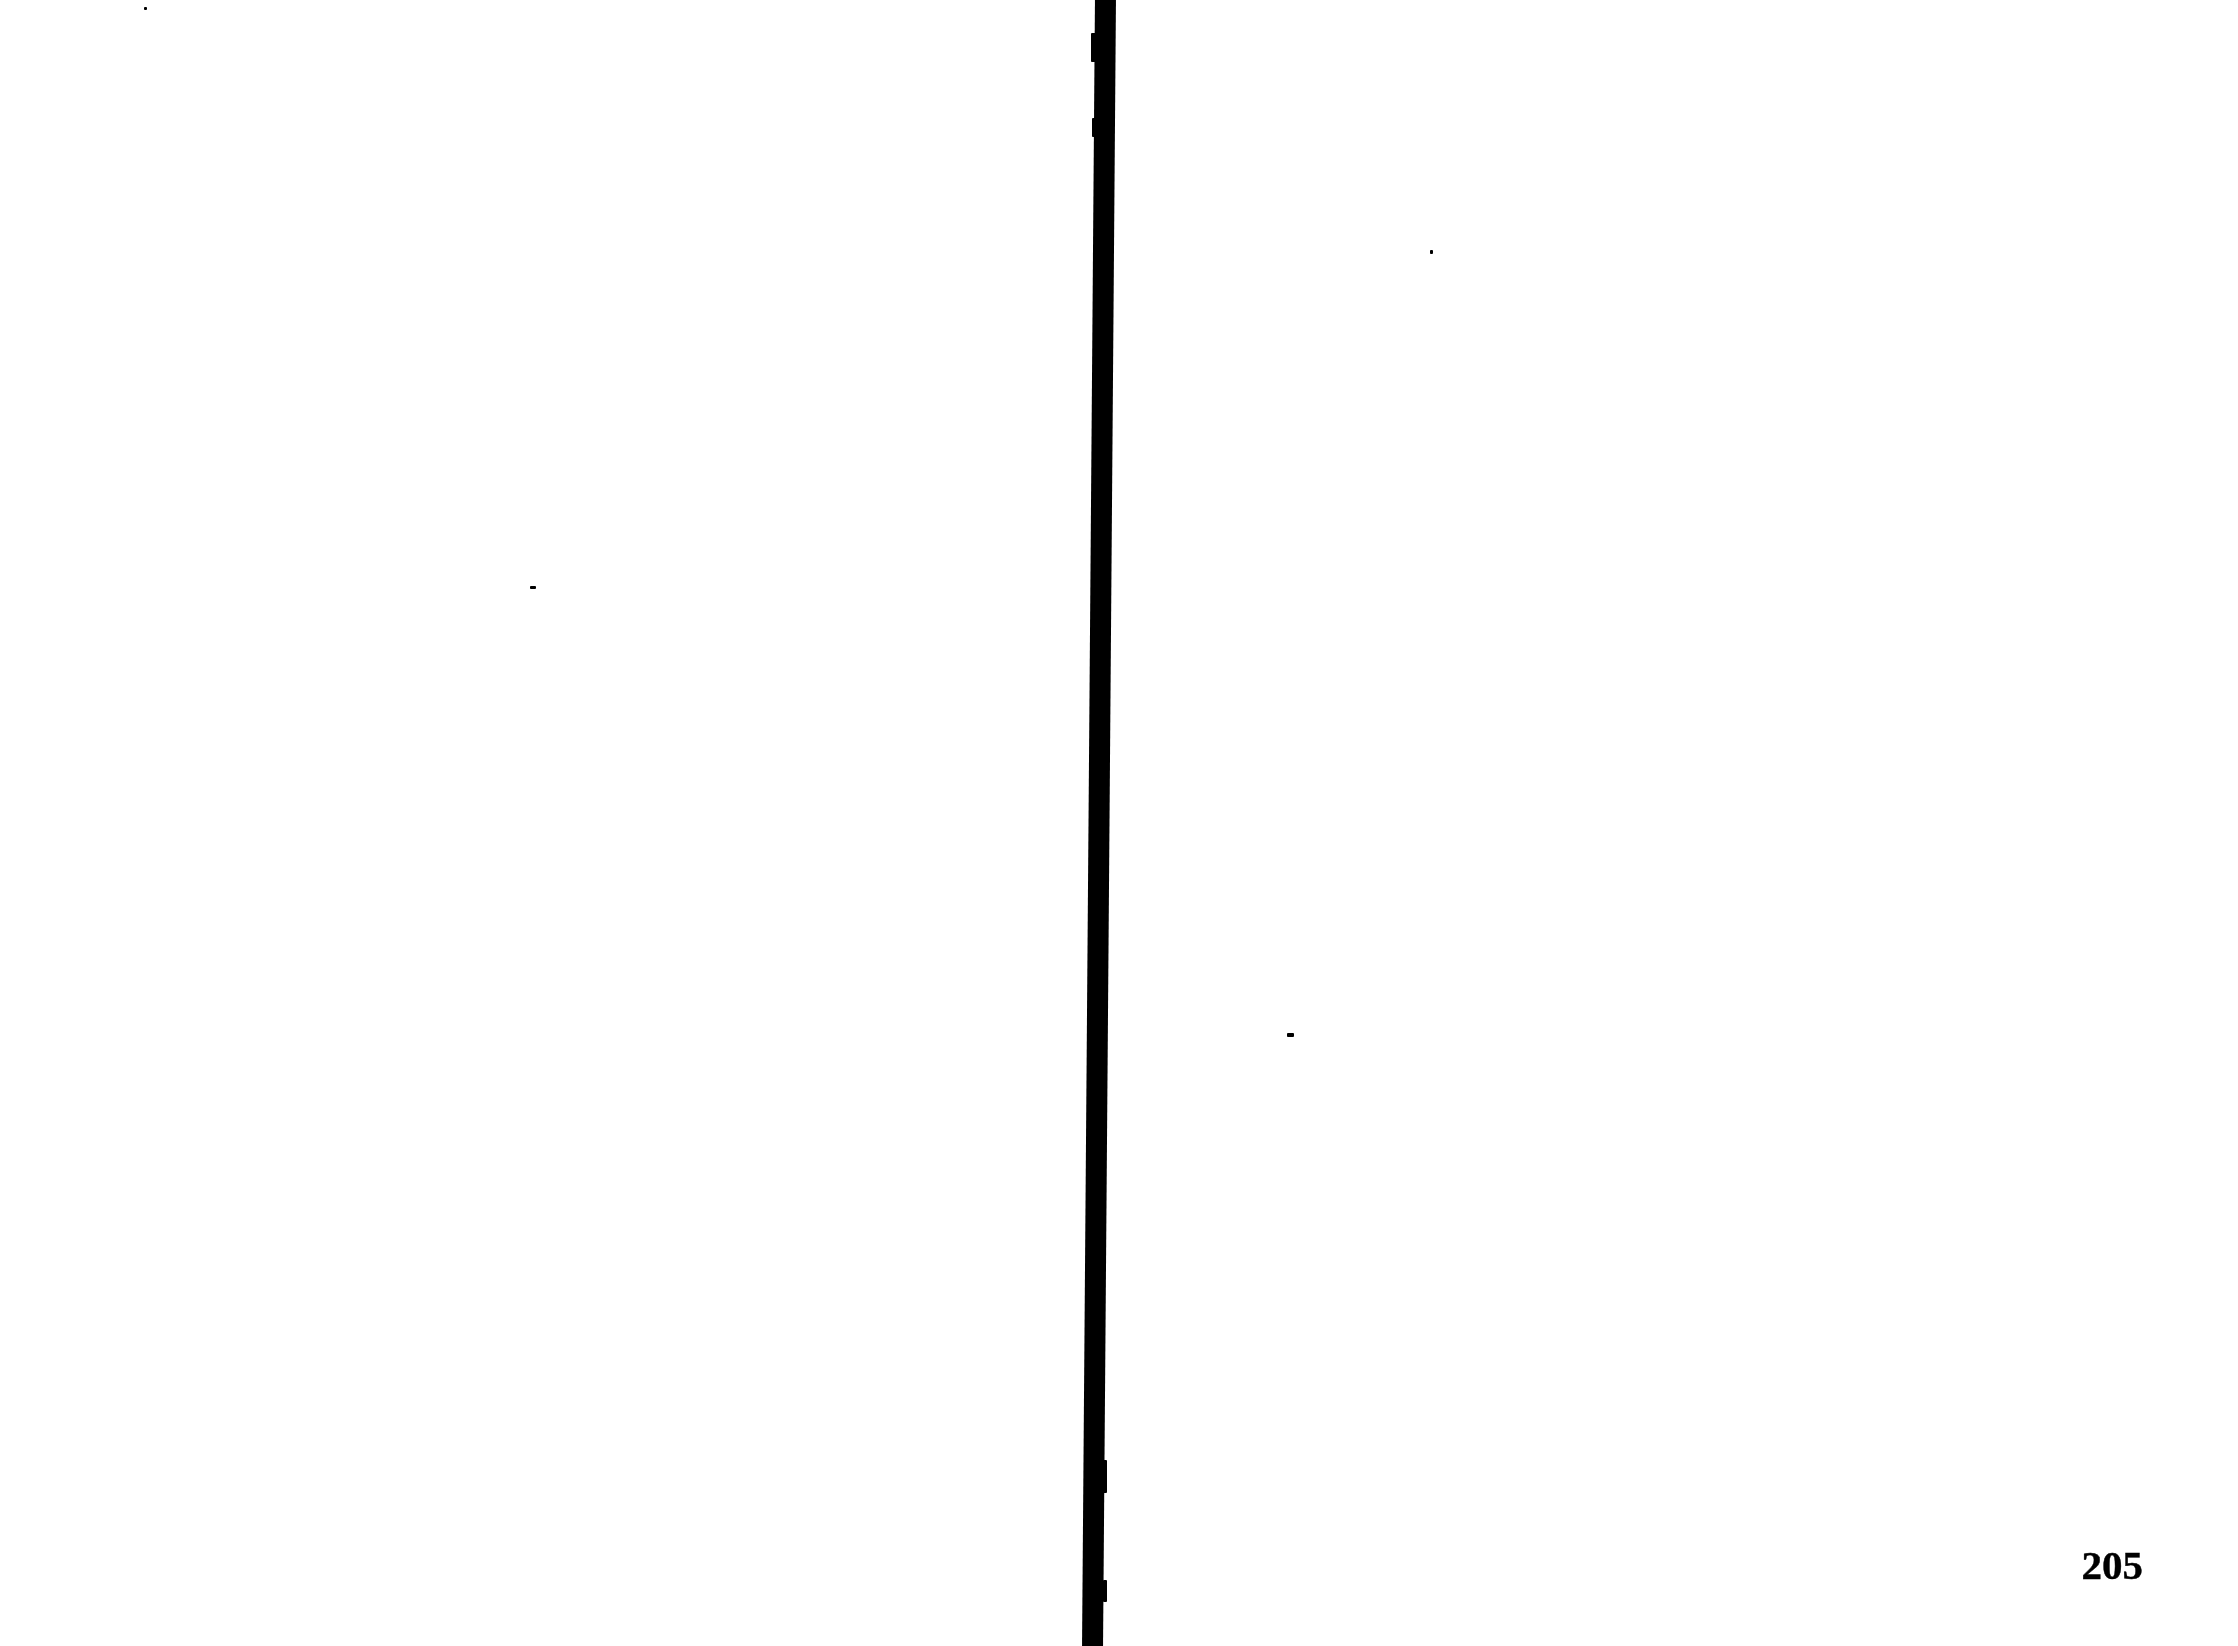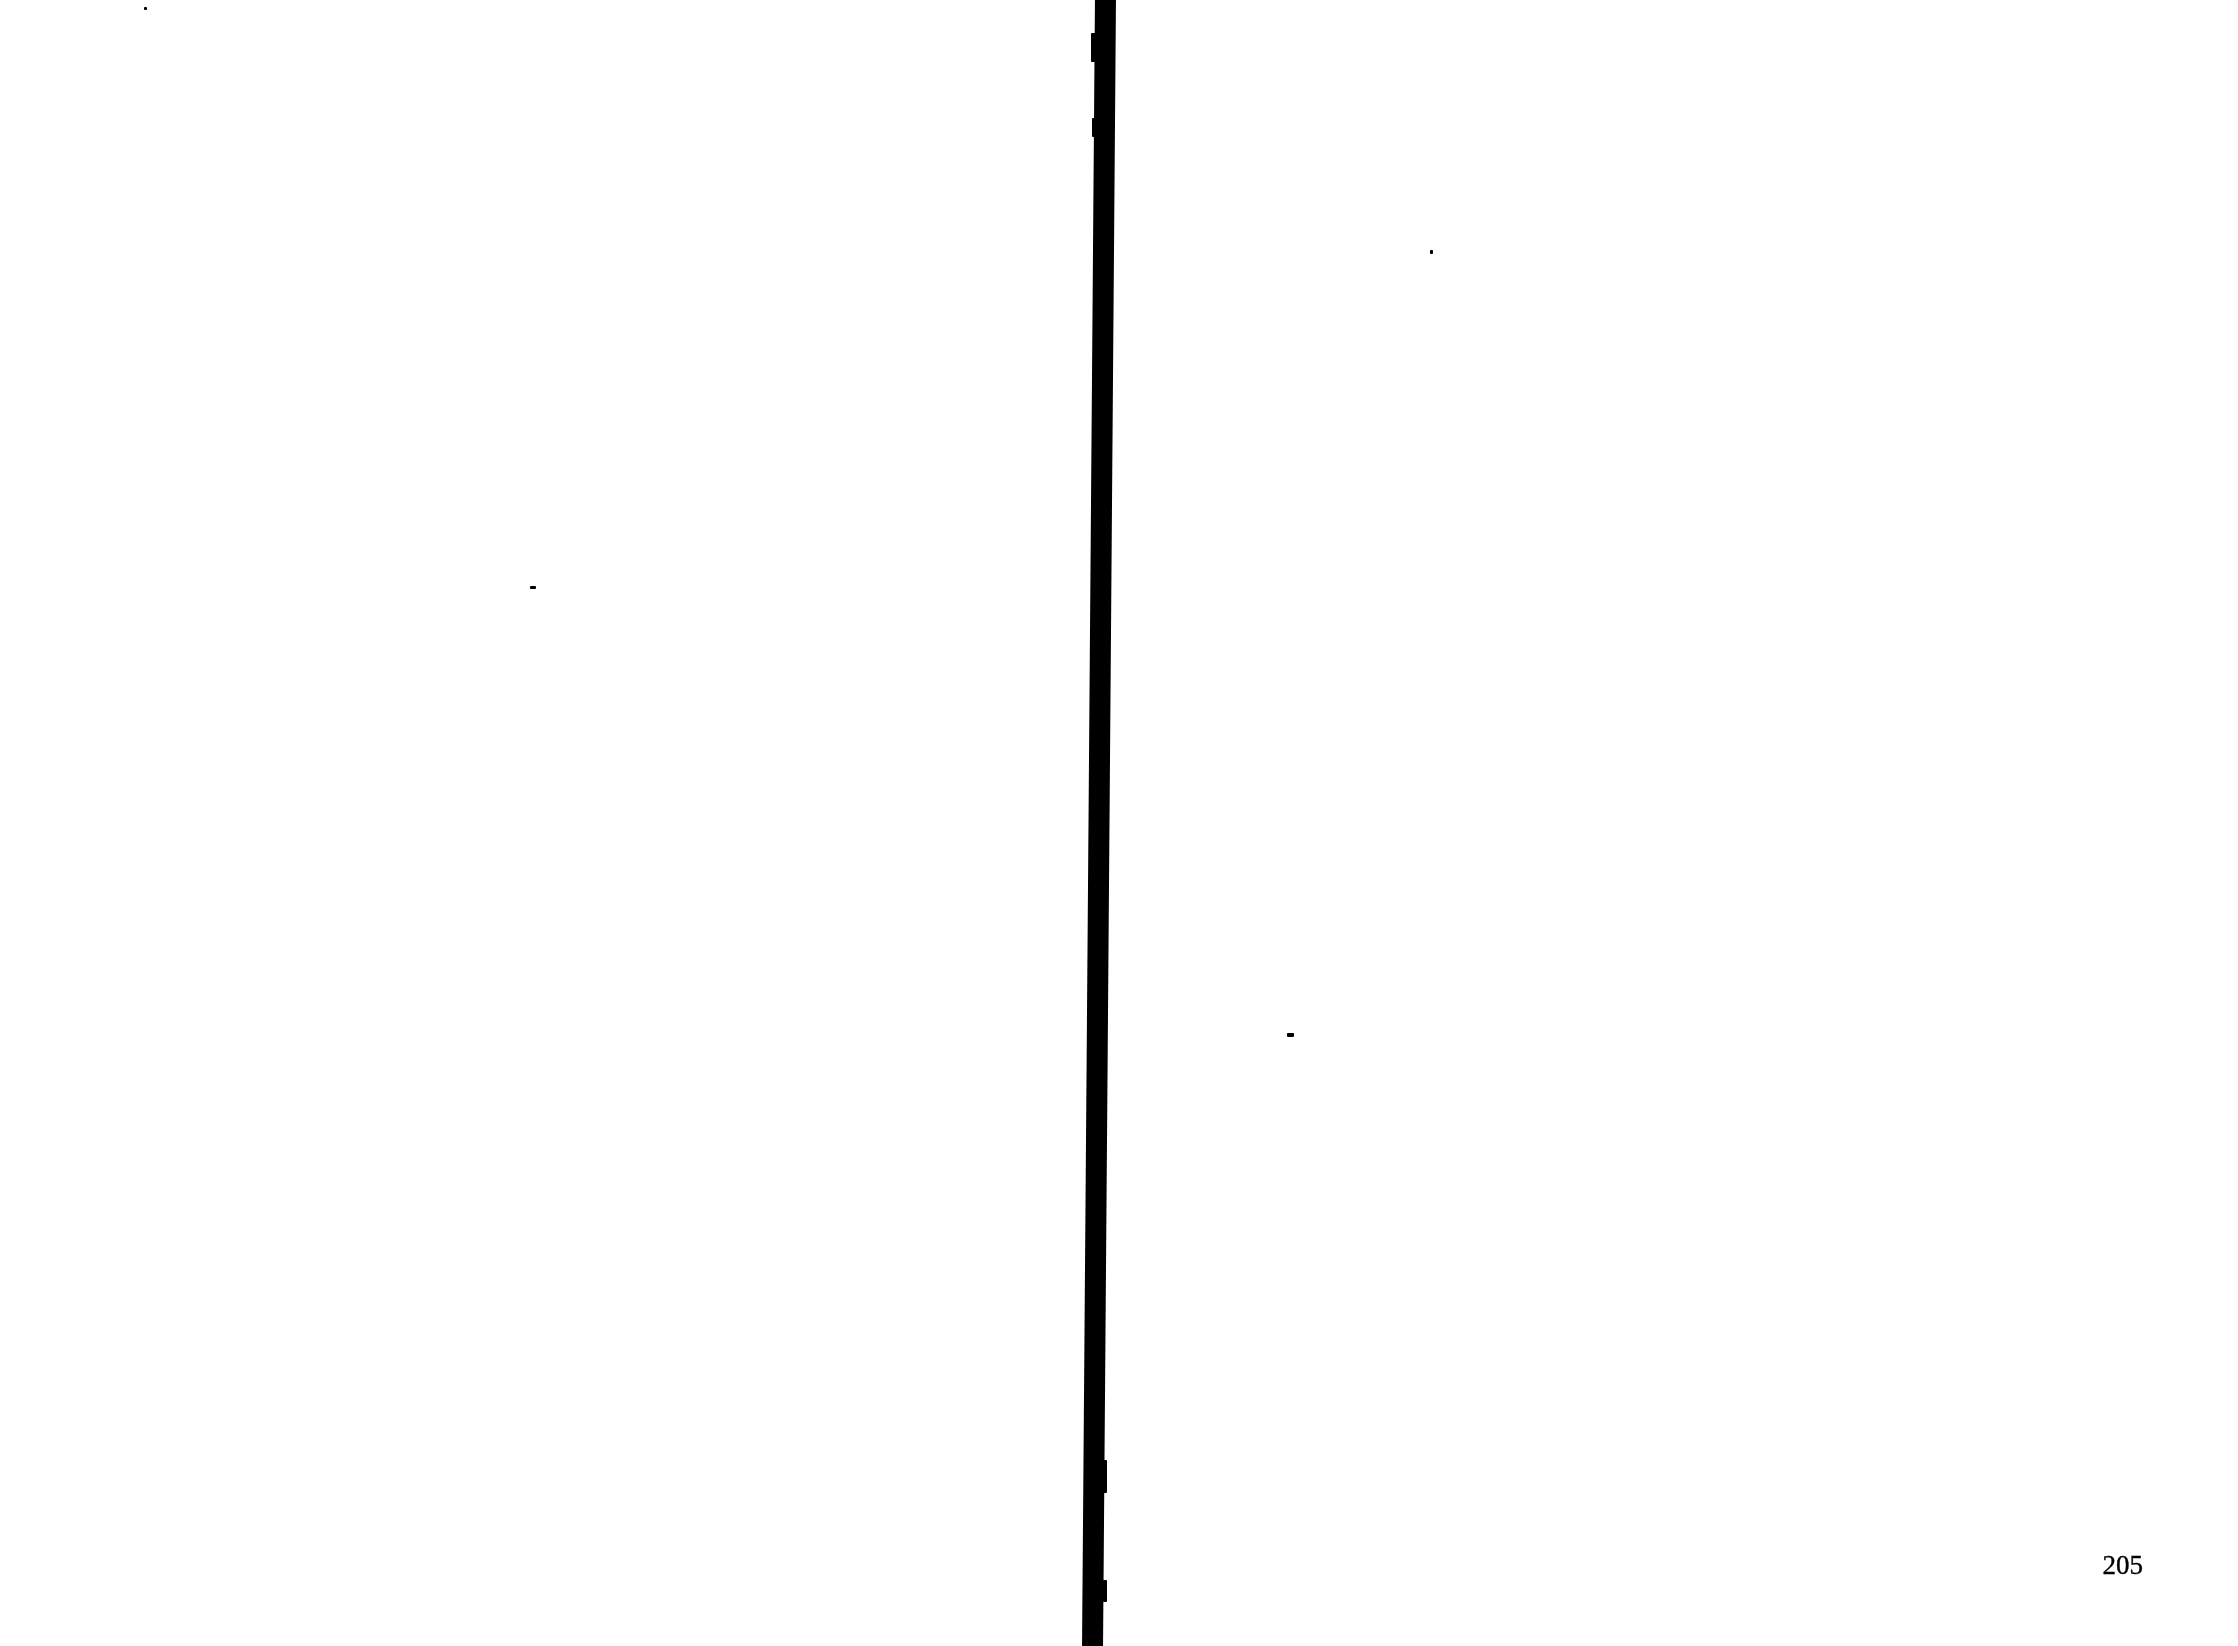--- a/index.html
+++ b/index.html
@@ -27,22 +27,23 @@
   .speck {
     position: absolute;
     background: #000000;
     border-radius: 0.9px;
   }
 
   .page-number {
     position: absolute;
     top: 1541px;
     right: 96px;
-    font-size: 27px;
+    font-size: 41px;
     line-height: 49px;
+    font-weight: bold;
     -webkit-text-stroke: 0.4px #000000;
   }
 </style>
 </head>
 <body>
 
 <div class="scan">
 
   <div class="page-region left"></div>
 

